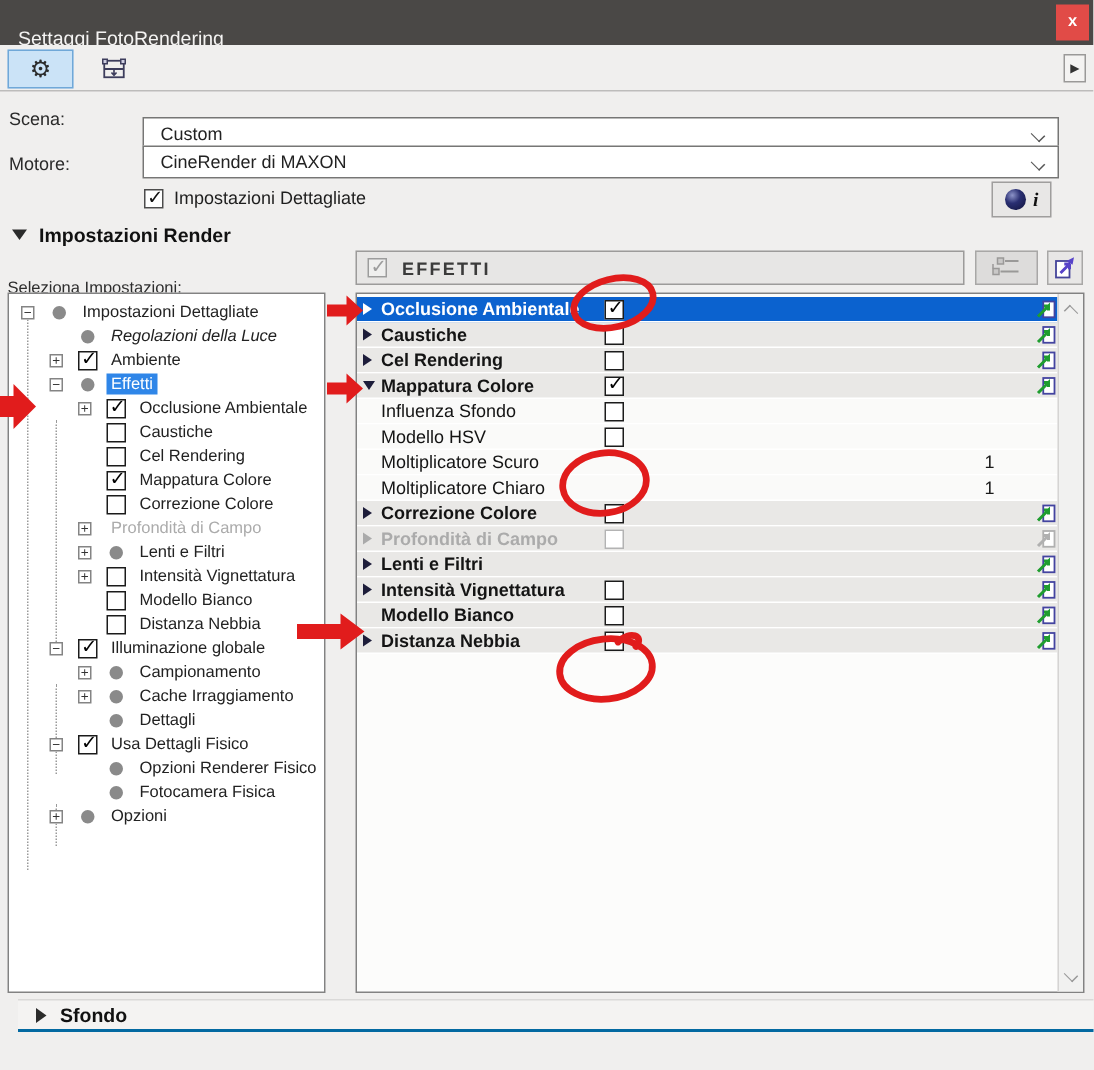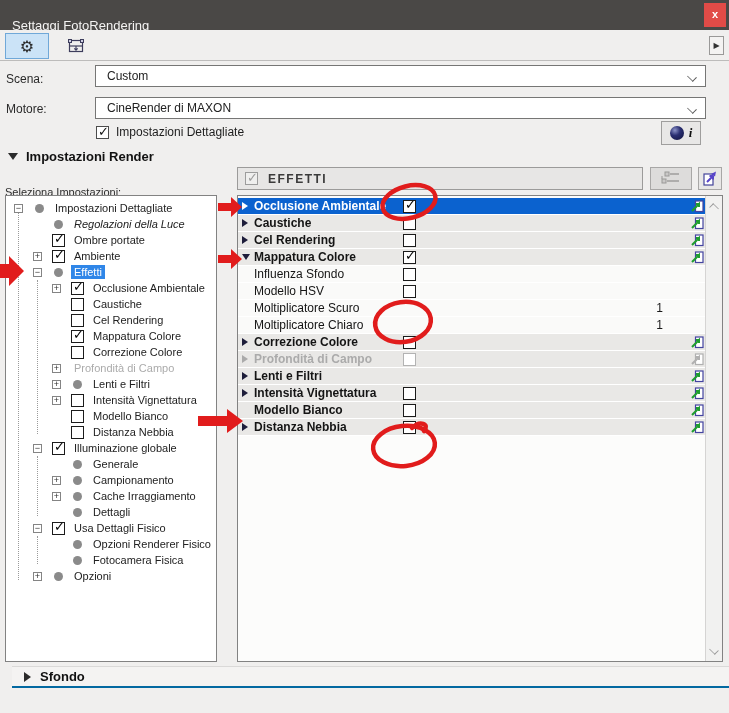--- a/index.html
+++ b/index.html
@@ -117,21 +117,21 @@
       <line x1="2" y1="8" x2="14" y2="8" stroke="#3d3d5c" stroke-width="1.2"></line>
       <path d="M8 8 L8 12 M6.3 10.3 L8 12.2 L9.7 10.3" fill="none" stroke="#3d3d5c" stroke-width="1.1"></path>
     </svg>
   </div>
   <div class="tb-overflow">
     <span>▶</span>
   </div>
 </div>
 
 <span class="flabel" style="top:72px">Scena:</span>
-<div class="dropdown" style="top:65px">
+<div class="dropdown" style="top:78px">
   <span>Custom</span>
   <span class="dd-chev"></span>
 </div>
 
 <span class="flabel" style="top:102px">Motore:</span>
 <div class="dropdown" style="top:97px">
   <span>CineRender di MAXON</span>
   <span class="dd-chev"></span>
 </div>
 
@@ -161,25 +161,20 @@
         <span class="exp">−</span>
         <span class="mark dot"></span>
         <span class="tlabel">Impostazioni Dettagliate</span>
       </div>
       <div class="titem" style="padding-left: 27px; font-style: italic;">
         <span class="expspace"></span>
         <span class="mark dot"></span>
         <span class="tlabel">Regolazioni della Luce</span>
       </div>
       <div class="titem" style="padding-left: 27px;">
-        <span class="expspace"></span>
-        <span class="mark box checked"></span>
-        <span class="tlabel">Ombre portate</span>
-      </div>
-      <div class="titem" style="padding-left: 27px;">
         <span class="exp">+</span>
         <span class="mark box checked"></span>
         <span class="tlabel">Ambiente</span>
       </div>
       <div class="titem" style="padding-left: 27px;">
         <span class="exp">−</span>
         <span class="mark dot"></span>
         <span class="tlabel sel">Effetti</span>
       </div>
       <div class="titem" style="padding-left: 46px;">
@@ -228,25 +223,20 @@
       </div>
       <div class="titem" style="padding-left: 46px;">
         <span class="expspace"></span>
         <span class="mark box"></span>
         <span class="tlabel">Distanza Nebbia</span>
       </div>
       <div class="titem" style="padding-left: 27px;">
         <span class="exp">−</span>
         <span class="mark box checked"></span>
         <span class="tlabel">Illuminazione globale</span>
-      </div>
-      <div class="titem" style="padding-left: 46px;">
-        <span class="expspace"></span>
-        <span class="mark dot"></span>
-        <span class="tlabel">Generale</span>
       </div>
       <div class="titem" style="padding-left: 46px;">
         <span class="exp">+</span>
         <span class="mark dot"></span>
         <span class="tlabel">Campionamento</span>
       </div>
       <div class="titem" style="padding-left: 46px;">
         <span class="exp">+</span>
         <span class="mark dot"></span>
         <span class="tlabel">Cache Irraggiamento</span>

